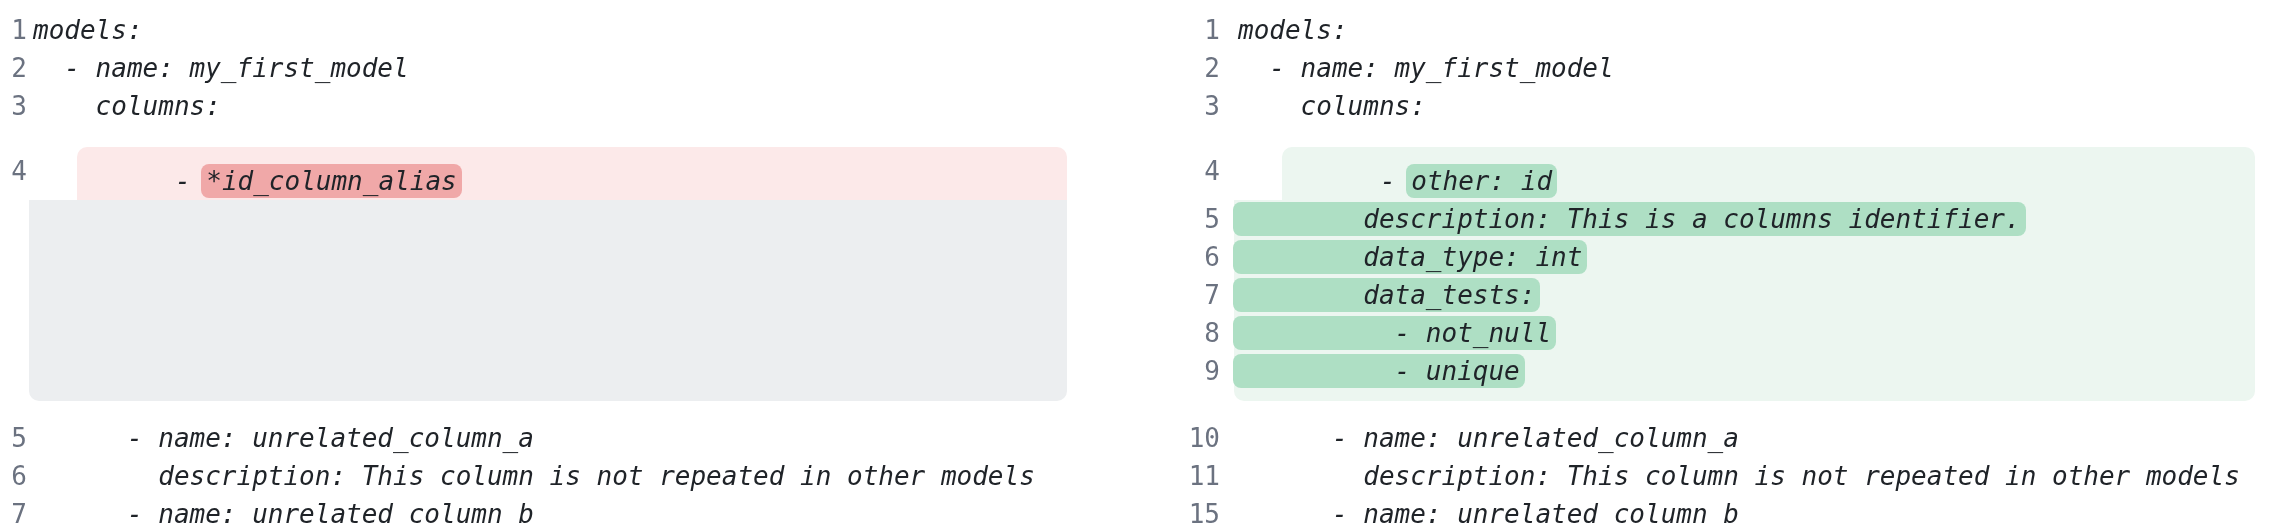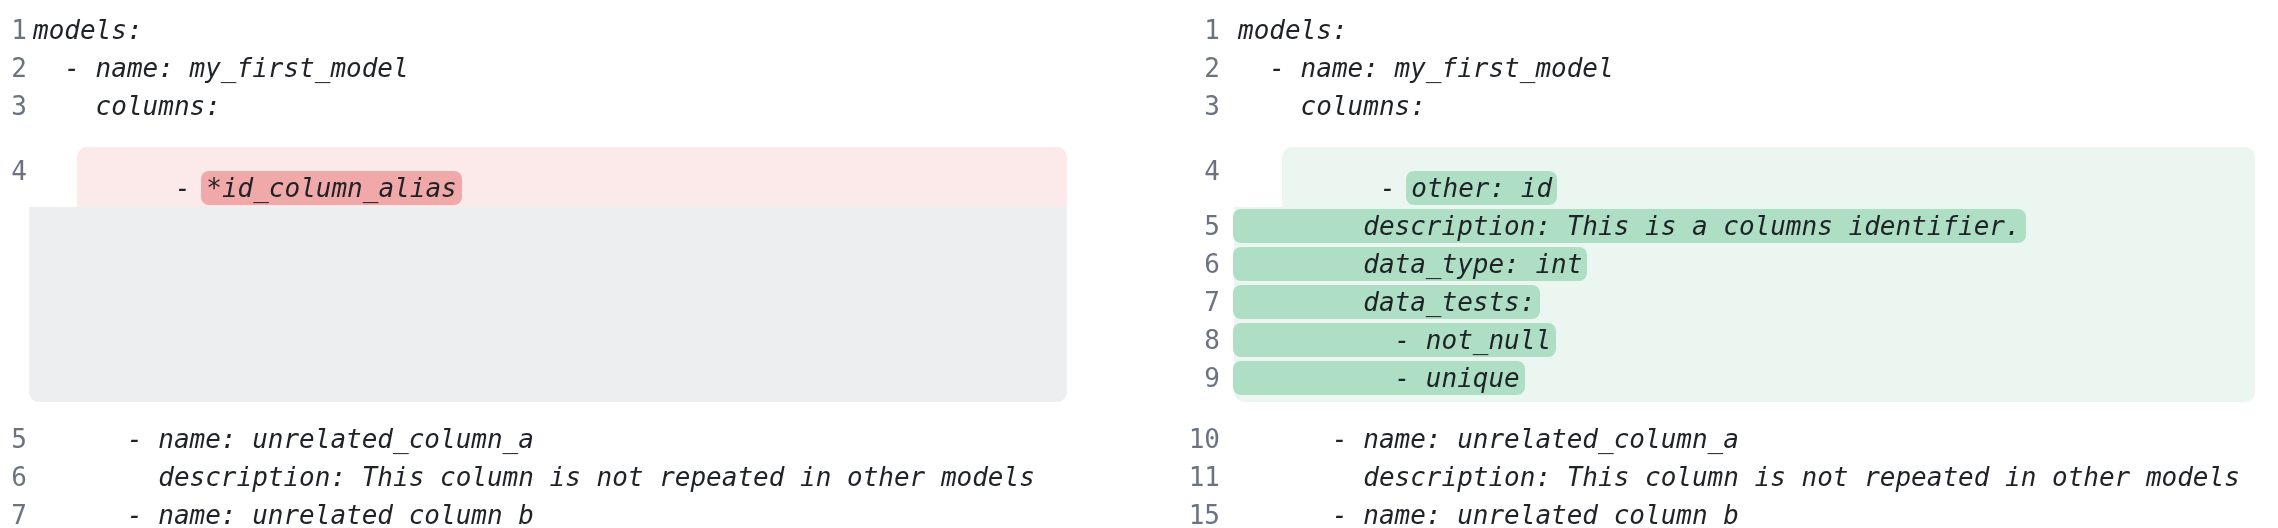--- a/index.html
+++ b/index.html
@@ -28,22 +28,22 @@
   }
   .pane-before .gutter{width:27px;margin-right:6px;}
   .pane-after .gutter{width:70px;margin-right:18px;}
   .code{
     flex:1;display:block;white-space:pre;
     line-height:38px;height:38px;
     margin-left:-4px;padding-left:4px;font-style:italic;
   }
   .block{margin:22px 0 18px;}
   .block .line.first .gutter{padding-top:5px;}
-  .block .line.first .code{padding-top:22px;border-radius:10px 10px 0 0;margin-left:44px;}
-  .block .line.last .code{padding-bottom:5px;border-radius:0 0 10px 10px;}
+  .block .line.first .code{padding-top:15px;border-radius:10px 10px 0 0;margin-left:44px;}
+  .block .line.last .code{padding-bottom:11px;border-radius:0 0 10px 10px;}
   .line.removed .code{background:var(--removed-line);}
   .line.added .code{background:var(--added-line);}
   .line.filler .code{background:var(--filler);height:190px;}
   .mark{padding:2px 5px;margin:0 -5px;border-radius:8px;}
   .line.removed .mark{background:var(--removed-word);}
   .line.added .mark{background:var(--added-word);}
 </style>
 </head>
 <body>
 

